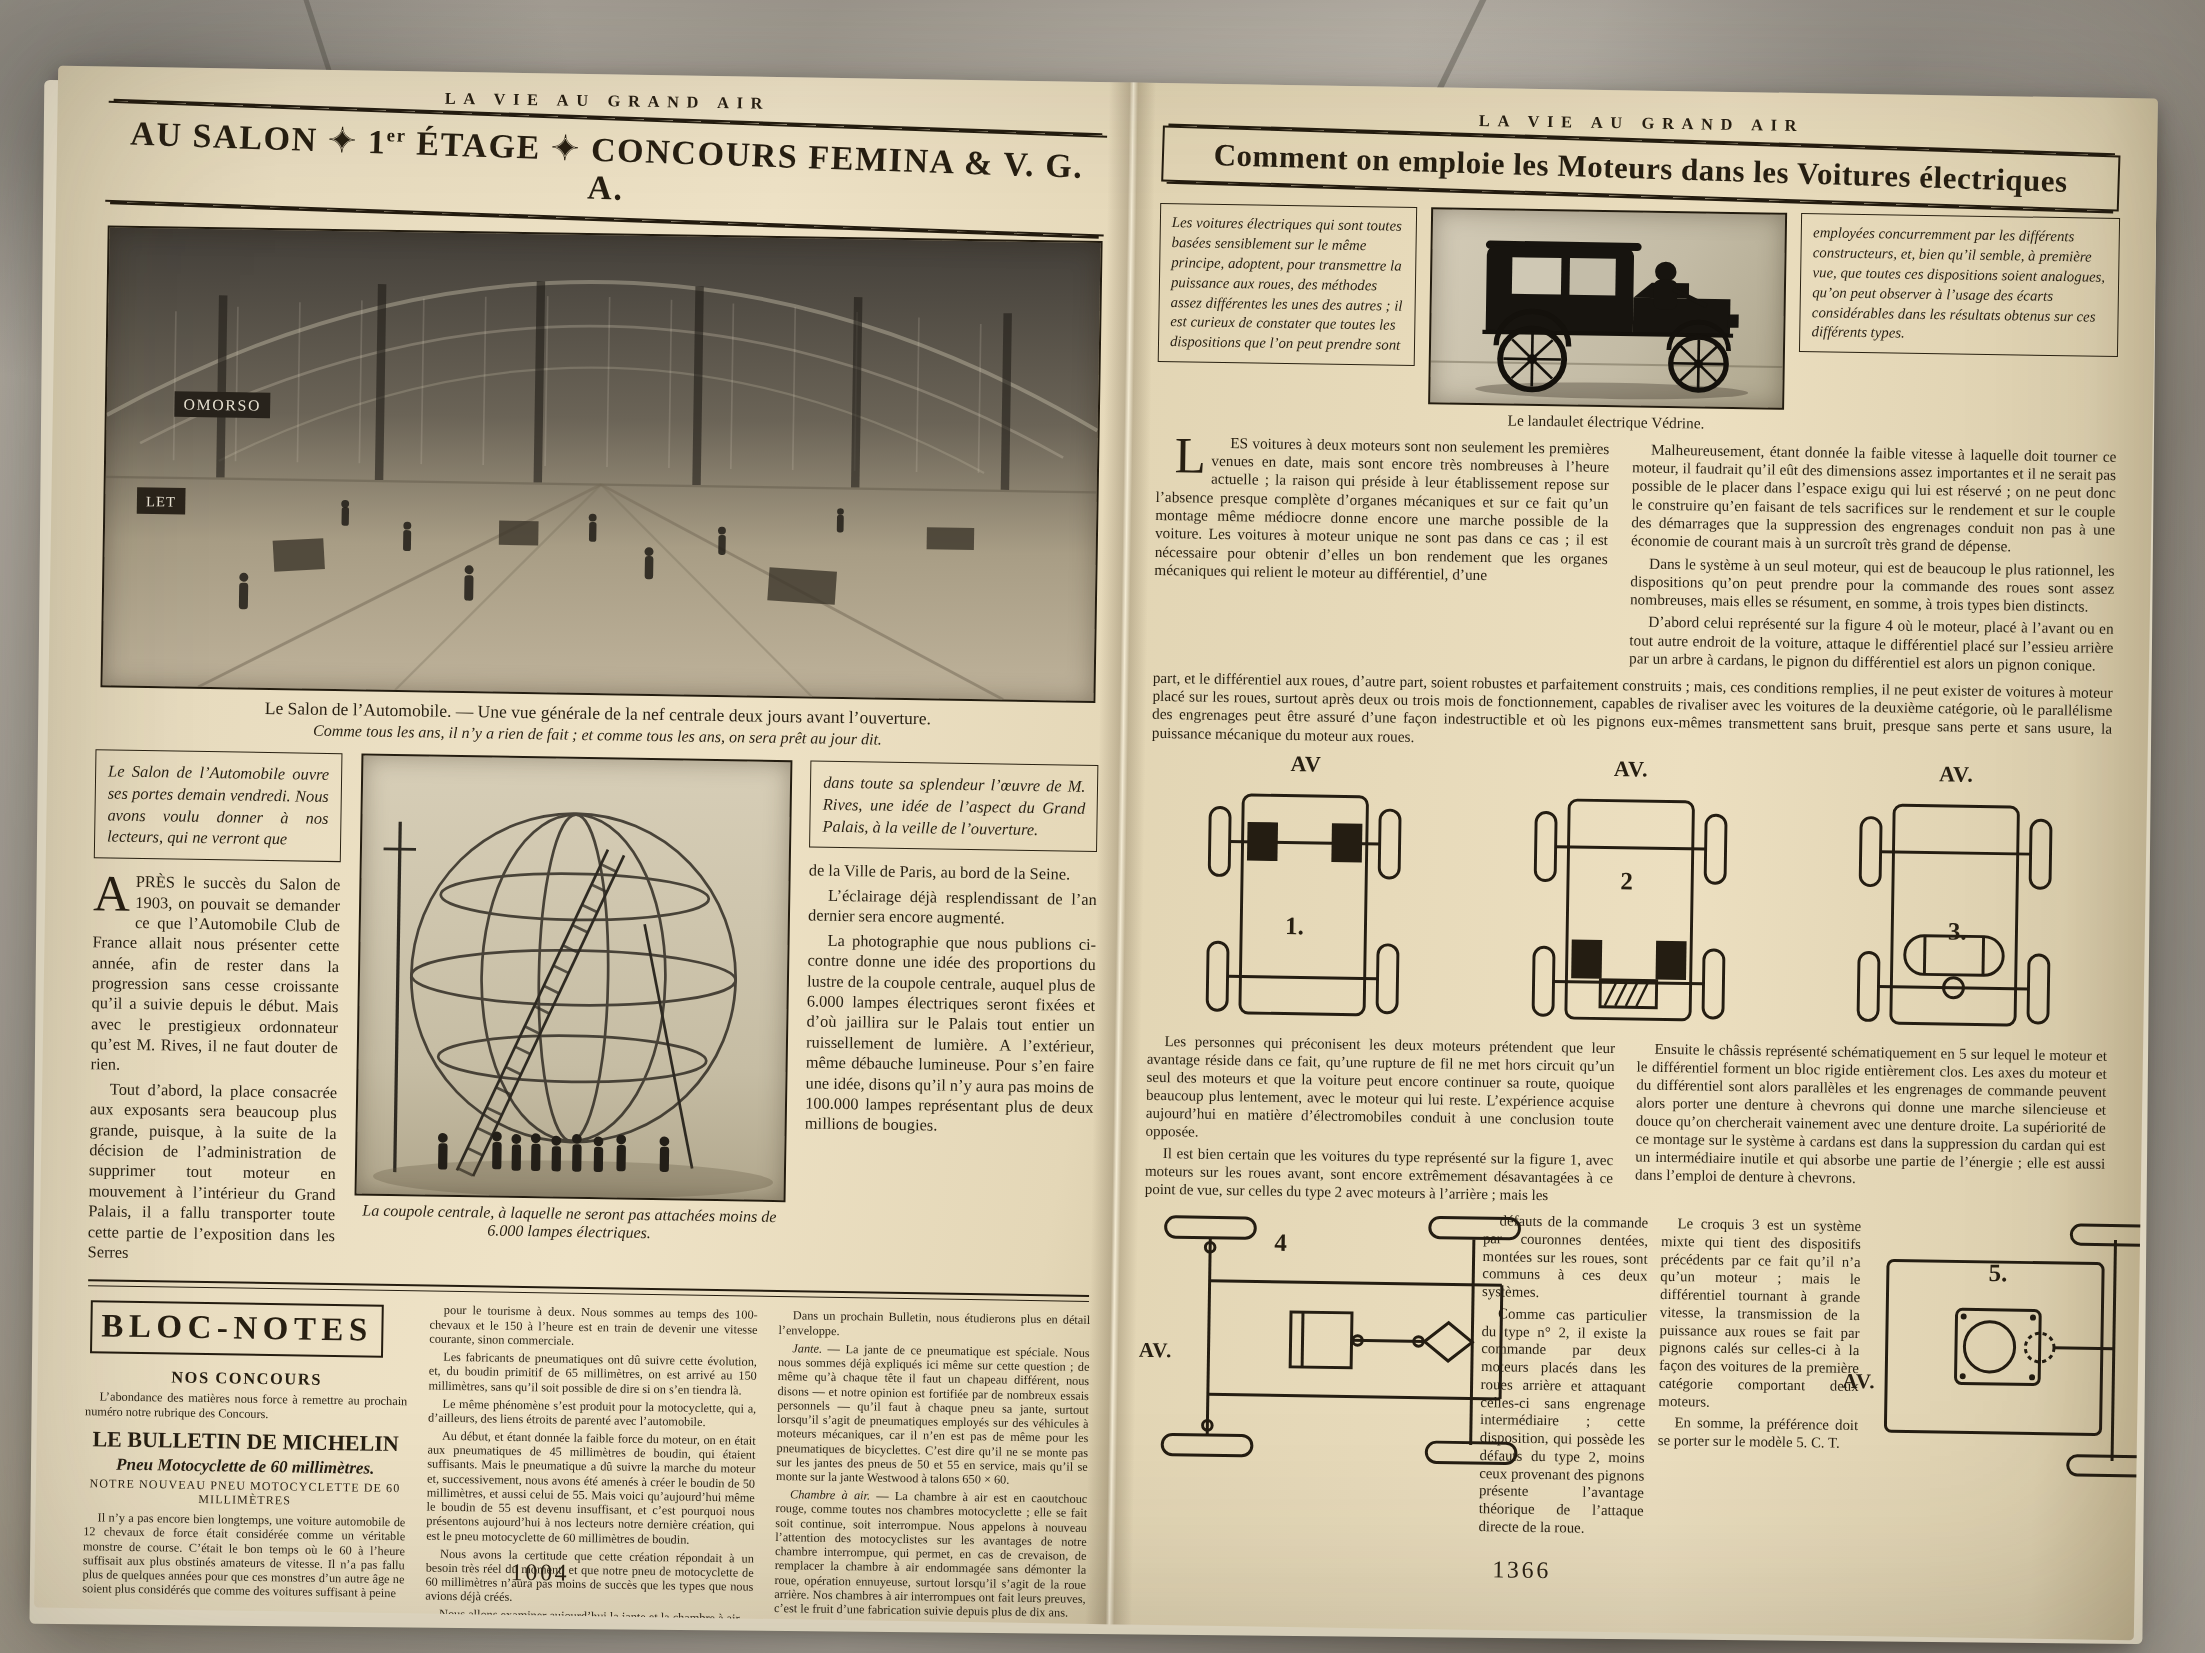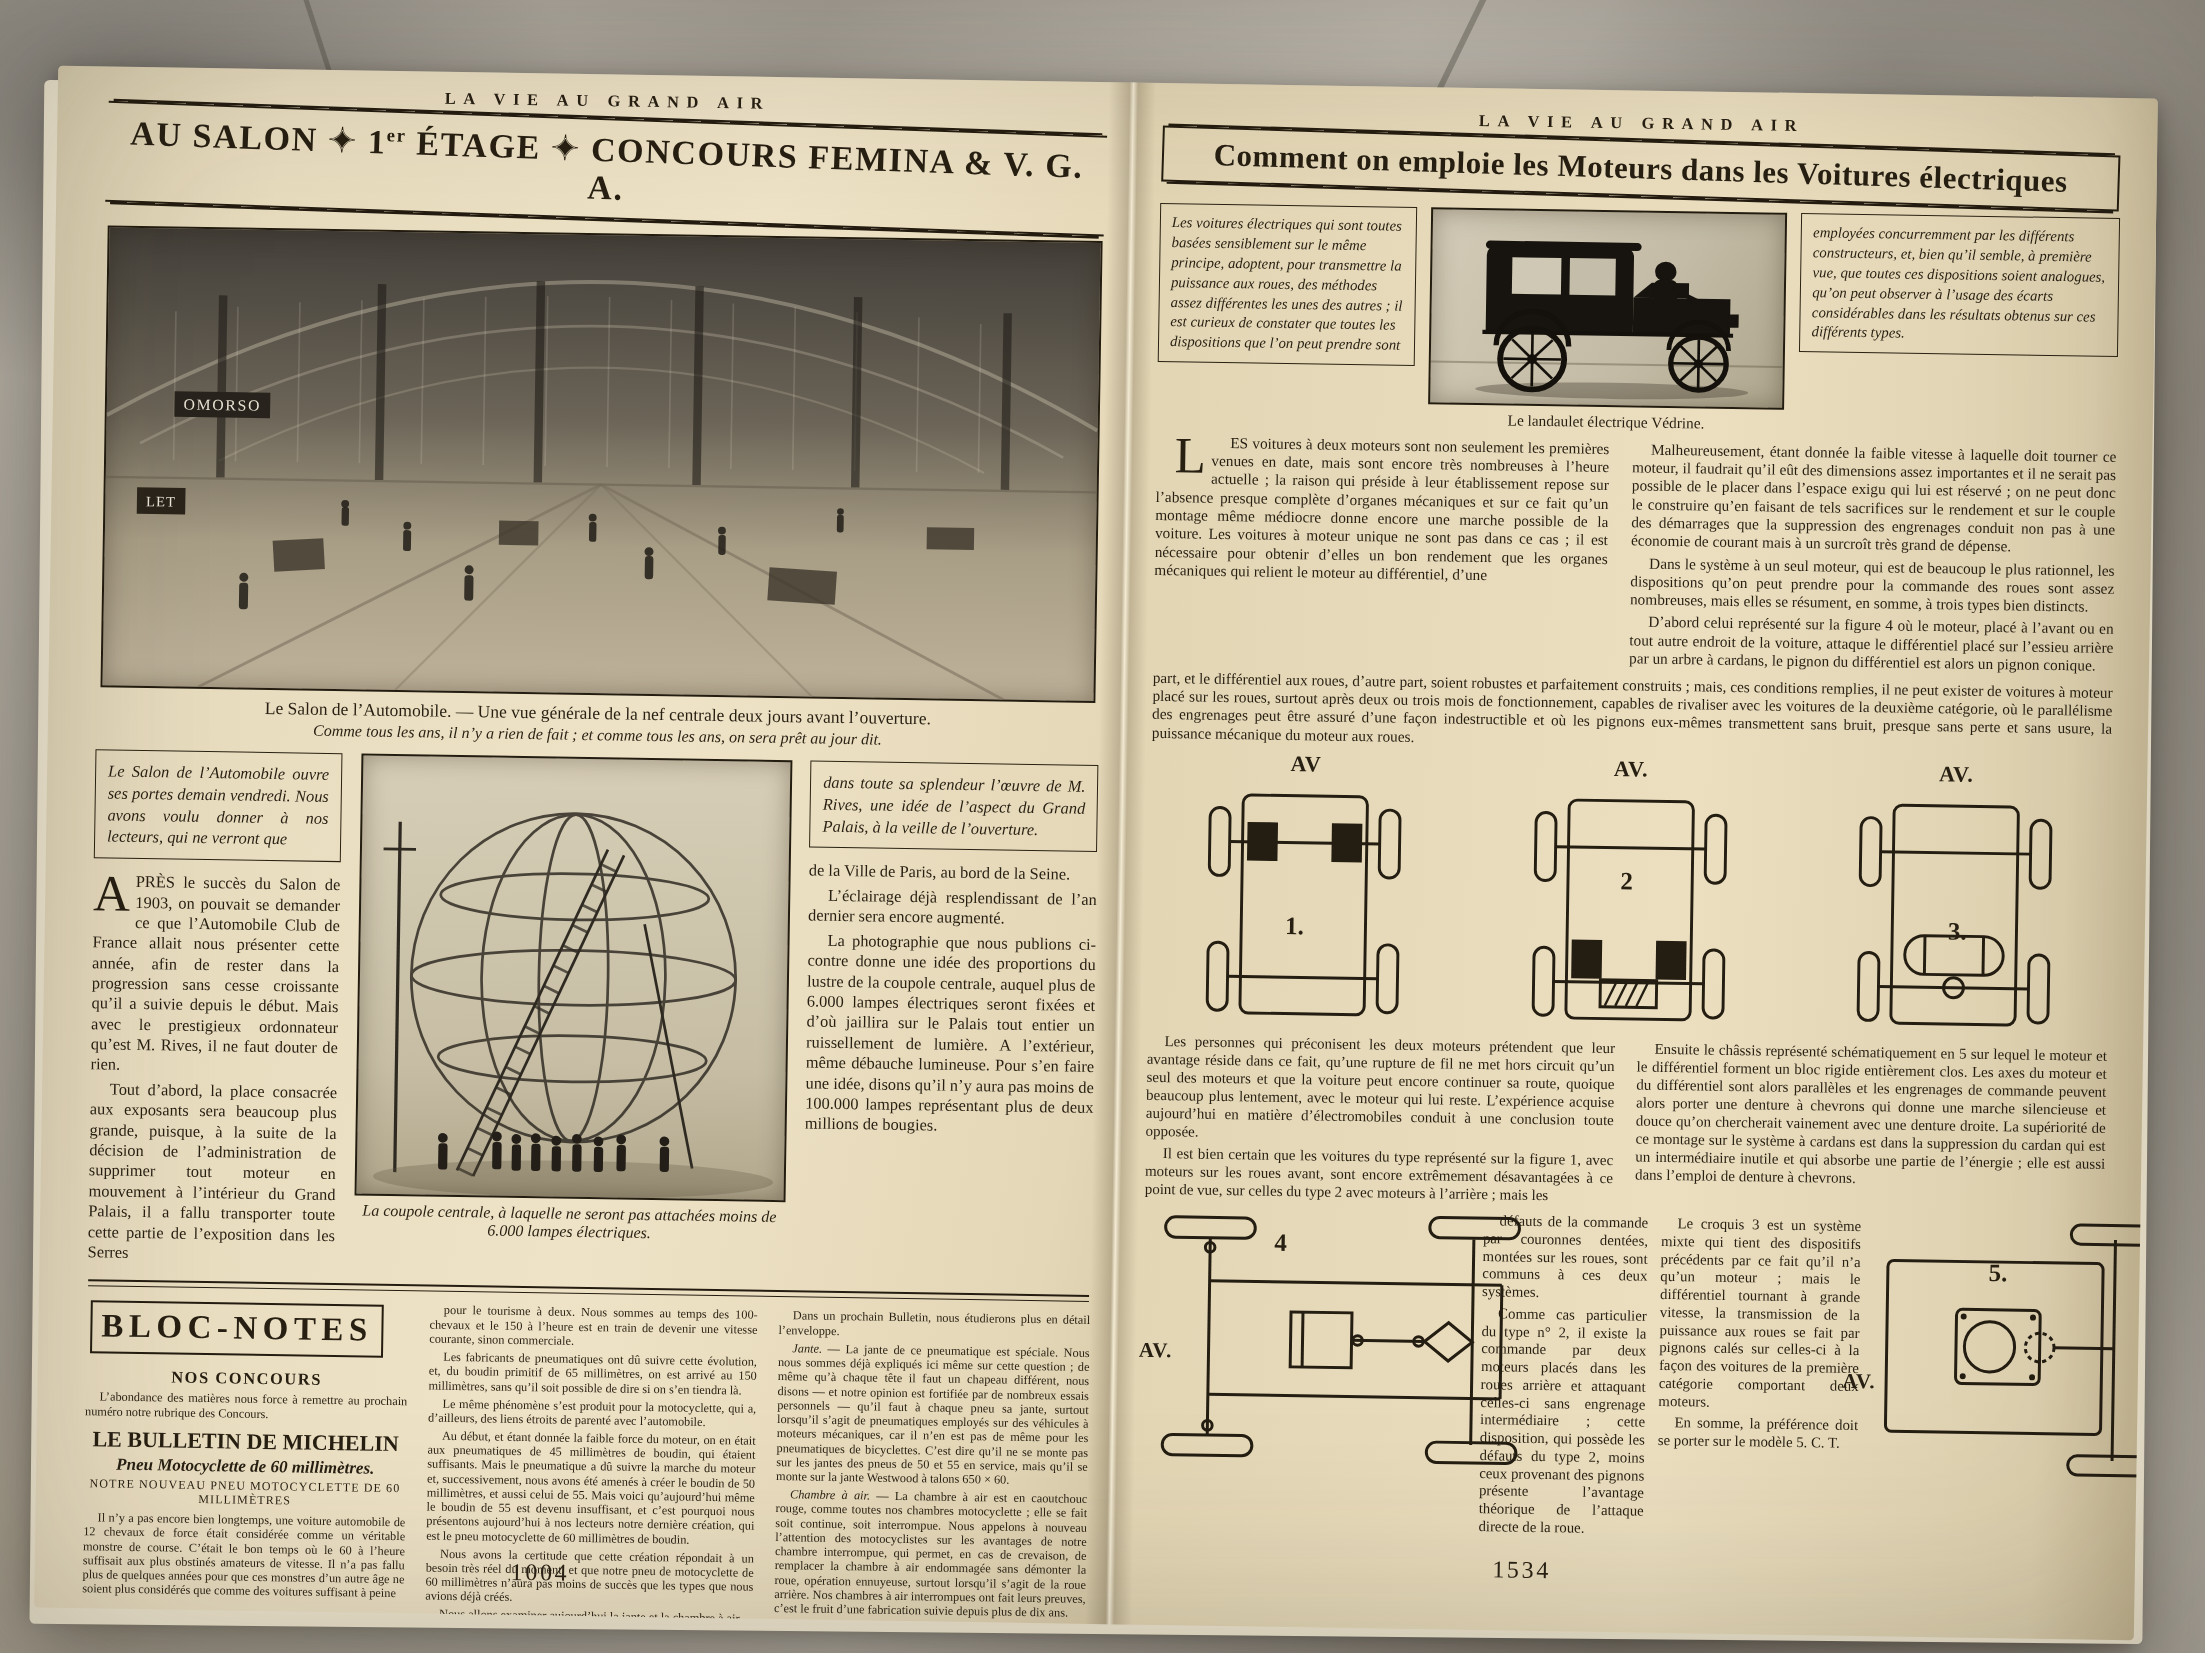--- a/index.html
+++ b/index.html
@@ -473,19 +473,19 @@
             <circle class="dln" cx="280" cy="212" r="24" stroke-dasharray="7 6"></circle>
             <line class="dln" x1="304" y1="212" x2="404" y2="212"></line>
             <circle class="dfill" cx="152" cy="162" r="5"></circle>
             <circle class="dfill" cx="268" cy="162" r="5"></circle>
             <circle class="dfill" cx="152" cy="262" r="5"></circle>
             <circle class="dfill" cx="268" cy="262" r="5"></circle>
           </svg>
         </div>
       </div>
 
-      <div class="pagenum pn-right">1534</div>
+      <div class="pagenum pn-right">1366</div>
     </div>
   </div>
 
   <div class="vignette"></div>
 </div>
 
 
 </body></html>

